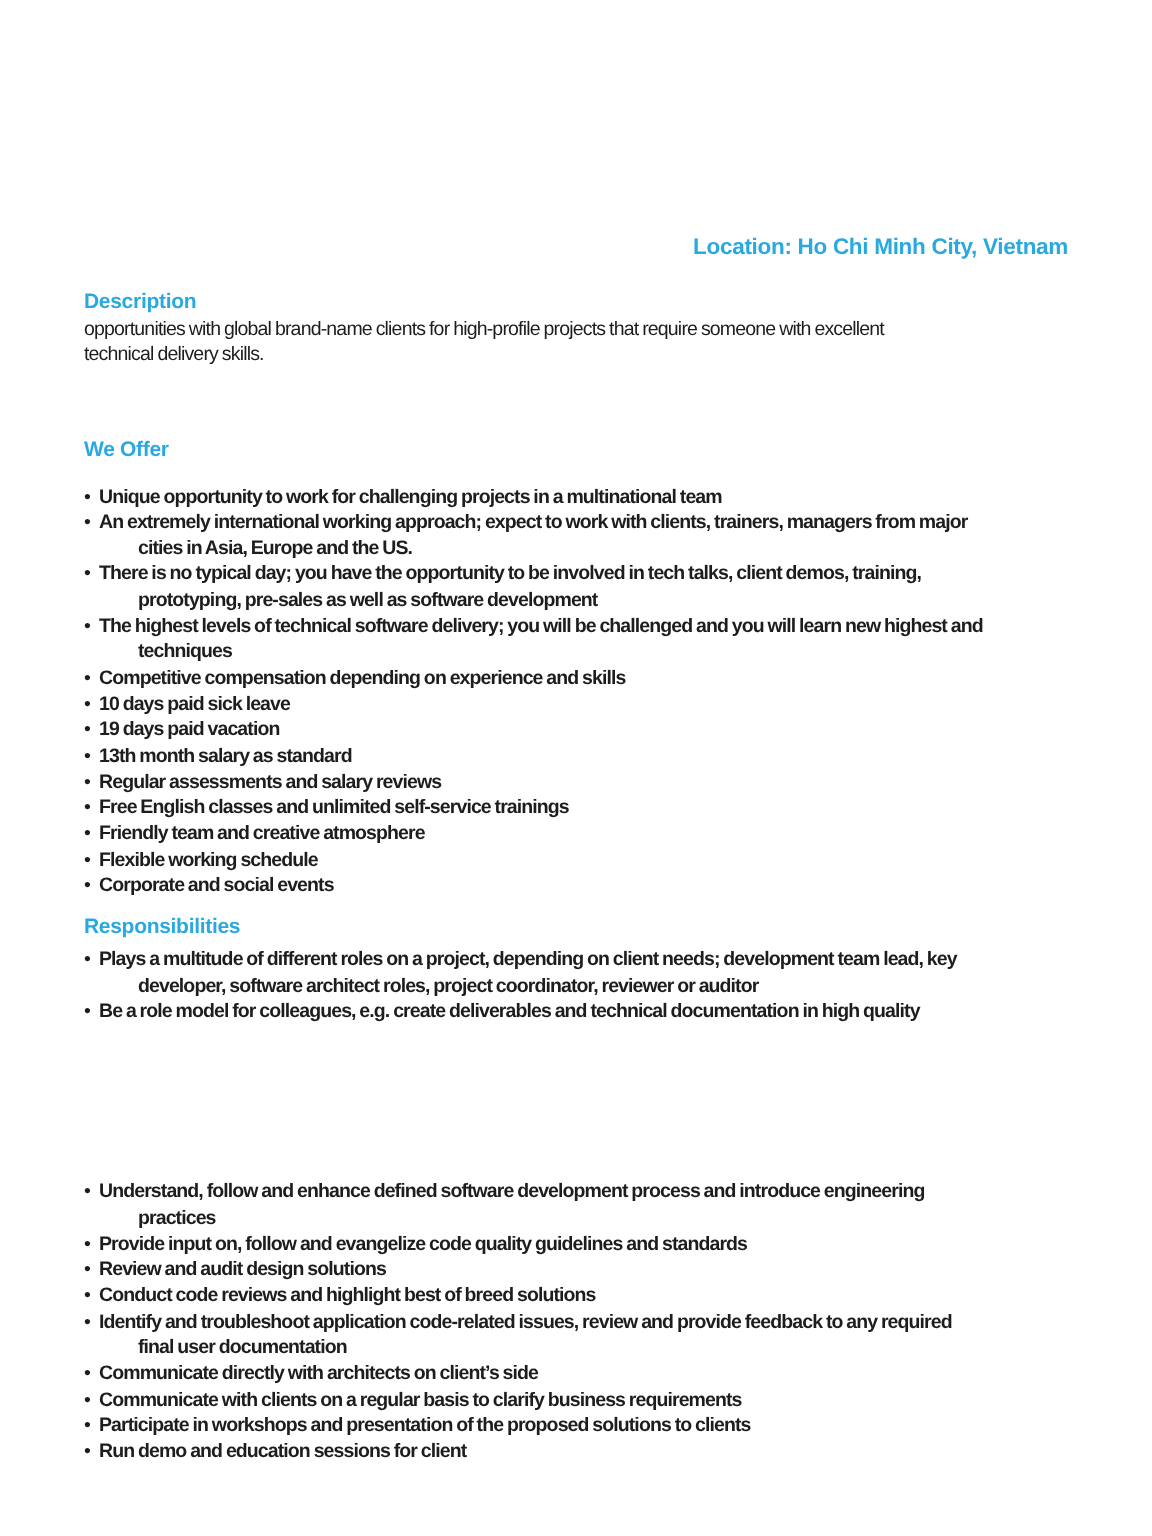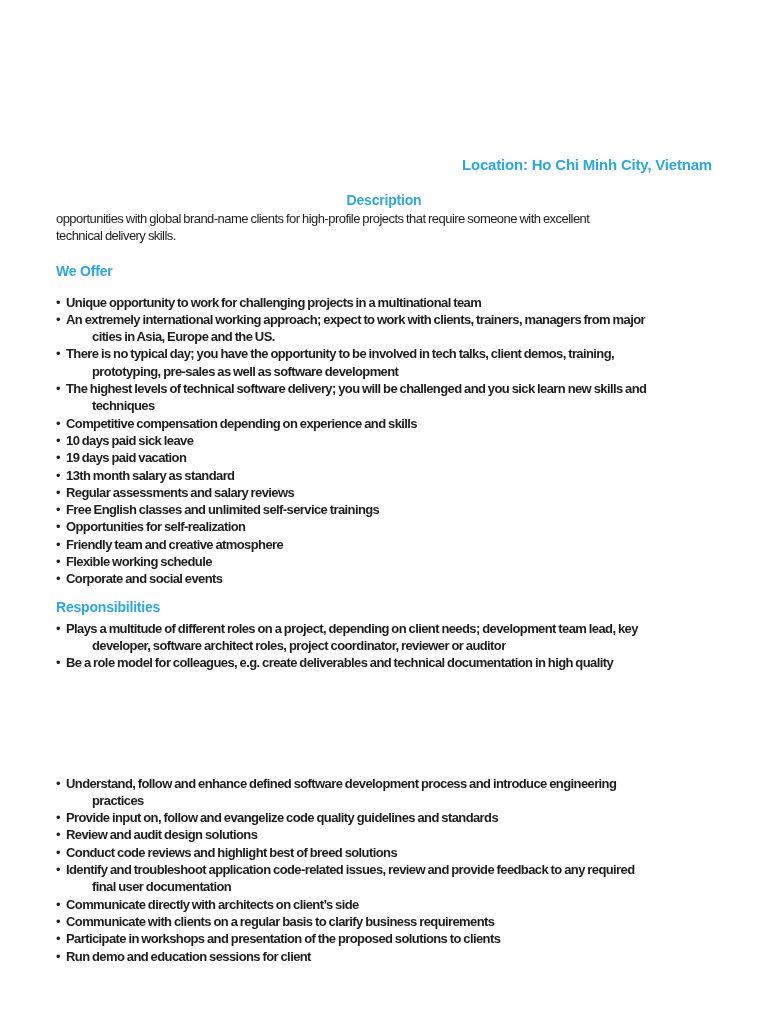--- a/index.html
+++ b/index.html
@@ -23,28 +23,28 @@
   }
   .h-location{
     font-size:15px;font-weight:700;color:var(--accent);
     text-align:right;line-height:18px;letter-spacing:-0.2px;
     white-space:nowrap;
   }
   .h-section{
     font-size:14px;font-weight:700;color:var(--accent);
     line-height:17px;letter-spacing:-0.2px;white-space:nowrap;
   }
-  .desc-head{margin-top:18px;text-align:center;}
+  .desc-head{margin-top:18px;}
   .para{margin-top:1px;}
   .p-line{
     font-size:13px;line-height:17.3px;font-weight:400;
     letter-spacing:-0.55px;word-spacing:-0.5px;white-space:nowrap;
   }
   .p-line b{font-weight:700;}
-  .offer-head{margin-top:18px;}
+  .offer-head{margin-top:46px;}
   .bullet-list{margin-top:14px;}
   .resp-head{margin-top:11px;}
   .resp-list{margin-top:4px;}
   .b-line{
     font-size:13px;line-height:17.3px;font-weight:700;
     letter-spacing:-0.6px;word-spacing:-0.5px;white-space:nowrap;
   }
   .b-line.cont{padding-left:36px;}
   .bullet-marker{
     display:inline-block;width:10px;font-weight:400;letter-spacing:0;
@@ -73,43 +73,40 @@
       </div>
       <div class="bullet-item">
         <div class="b-line first"><span class="bullet-marker">•</span><span>An extremely international working approach; expect to work with clients, trainers, managers from major</span></div>
         <div class="b-line cont"><span>cities in Asia, Europe and the US.</span></div>
       </div>
       <div class="bullet-item">
         <div class="b-line first"><span class="bullet-marker">•</span><span>There is no typical day; you have the opportunity to be involved in tech talks, client demos, training,</span></div>
         <div class="b-line cont"><span>prototyping, pre-sales as well as software development</span></div>
       </div>
       <div class="bullet-item">
-        <div class="b-line first"><span class="bullet-marker">•</span><span>The highest levels of technical software delivery; you will be challenged and you sick learn new skills and</span></div>
+        <div class="b-line first"><span class="bullet-marker">•</span><span>The highest levels of technical software delivery; you will be challenged and you will learn new highest and</span></div>
         <div class="b-line cont"><span>techniques</span></div>
       </div>
       <div class="bullet-item">
         <div class="b-line first"><span class="bullet-marker">•</span><span>Competitive compensation depending on experience and skills</span></div>
       </div>
       <div class="bullet-item">
         <div class="b-line first"><span class="bullet-marker">•</span><span>10 days paid sick leave</span></div>
       </div>
       <div class="bullet-item">
         <div class="b-line first"><span class="bullet-marker">•</span><span>19 days paid vacation</span></div>
       </div>
       <div class="bullet-item">
         <div class="b-line first"><span class="bullet-marker">•</span><span>13th month salary as standard</span></div>
       </div>
       <div class="bullet-item">
         <div class="b-line first"><span class="bullet-marker">•</span><span>Regular assessments and salary reviews</span></div>
       </div>
       <div class="bullet-item">
         <div class="b-line first"><span class="bullet-marker">•</span><span>Free English classes and unlimited self-service trainings</span></div>
-      </div>
-      <div class="bullet-item">
-        <div class="b-line first"><span class="bullet-marker">•</span><span>Opportunities for self-realization</span></div>
       </div>
       <div class="bullet-item">
         <div class="b-line first"><span class="bullet-marker">•</span><span>Friendly team and creative atmosphere</span></div>
       </div>
       <div class="bullet-item">
         <div class="b-line first"><span class="bullet-marker">•</span><span>Flexible working schedule</span></div>
       </div>
       <div class="bullet-item">
         <div class="b-line first"><span class="bullet-marker">•</span><span>Corporate and social events</span></div>
       </div>

